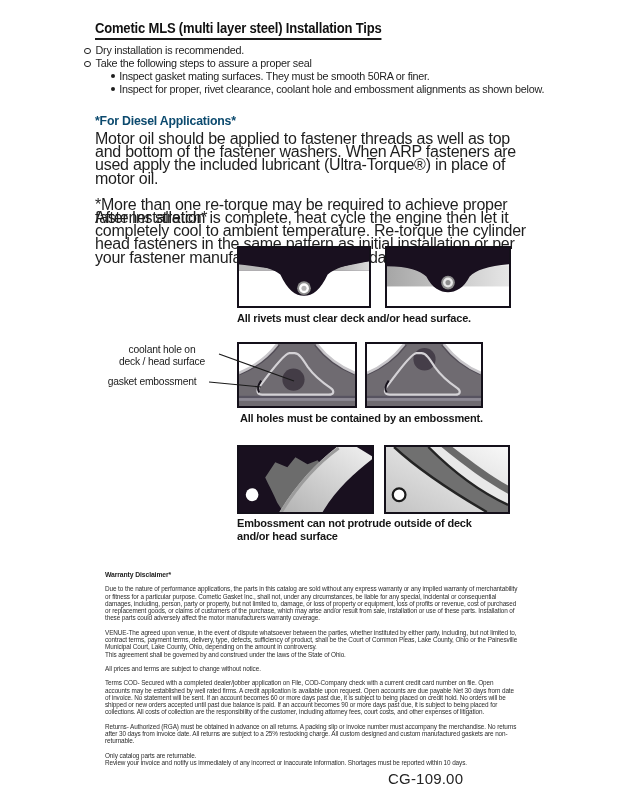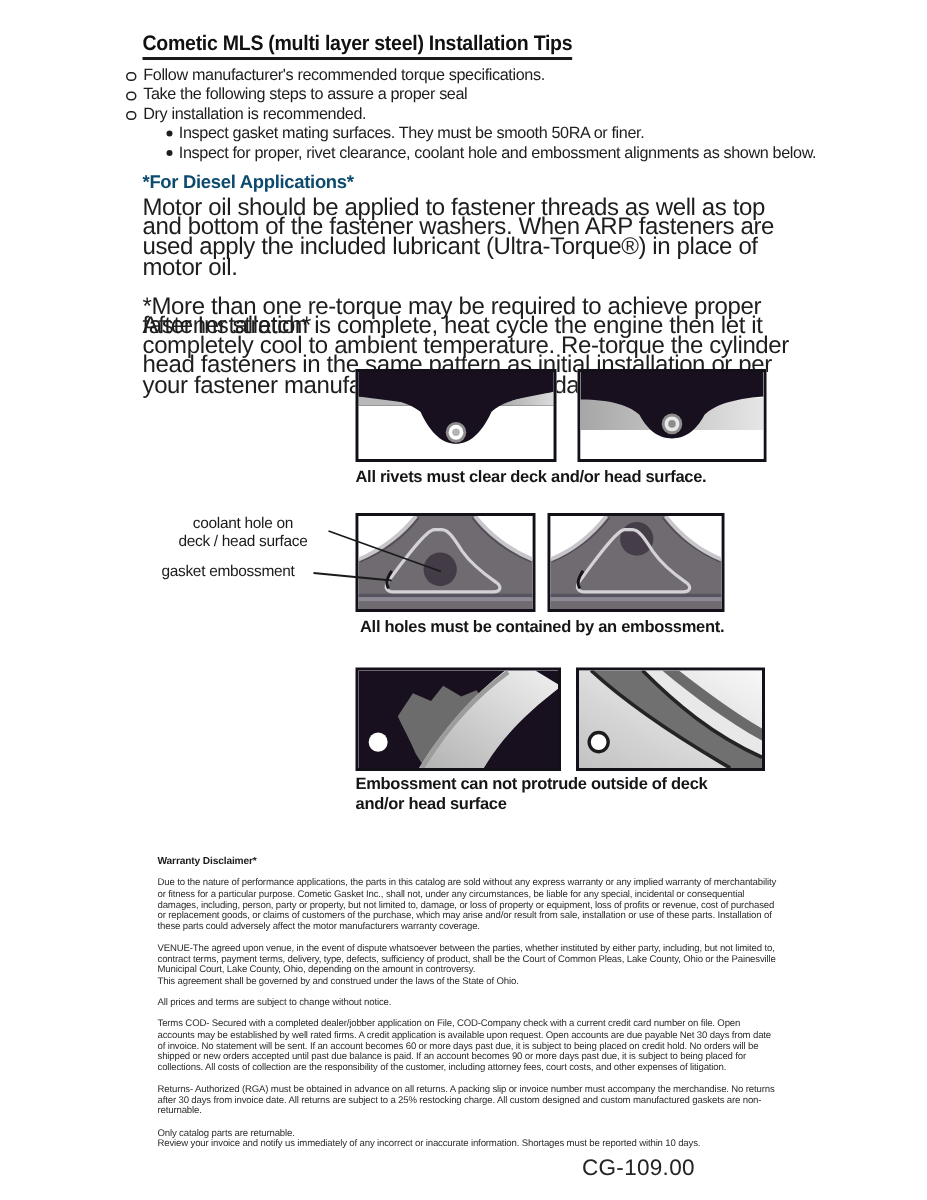--- a/index.html
+++ b/index.html
@@ -46,29 +46,25 @@
   .footer-code{left:388px;top:770px;font-size:15px;letter-spacing:0.2px;color:#242424;}
 </style>
 </head>
 <body>
 
 <div class="abs doc-title">Cometic MLS (multi layer steel) Installation Tips</div>
 
 <div class="abs tips">
   <div class="tiprow">
     <span class="ring"></span>
-    <span>Follow manufacturer's recommended torque specifications.</span>
+    <span>Dry installation is recommended.</span>
   </div>
   <div class="tiprow">
     <span class="ring"></span>
     <span>Take the following steps to assure a proper seal</span>
-  </div>
-  <div class="tiprow">
-    <span class="ring"></span>
-    <span>Dry installation is recommended.</span>
   </div>
   <div class="tiprow sub">
     <span class="dot"></span>
     <span>Inspect gasket mating surfaces.  They must be smooth 50RA or finer.</span>
   </div>
   <div class="tiprow sub">
     <span class="dot"></span>
     <span>Inspect for proper, rivet clearance, coolant hole and embossment alignments as shown below.</span>
   </div>
 </div>

